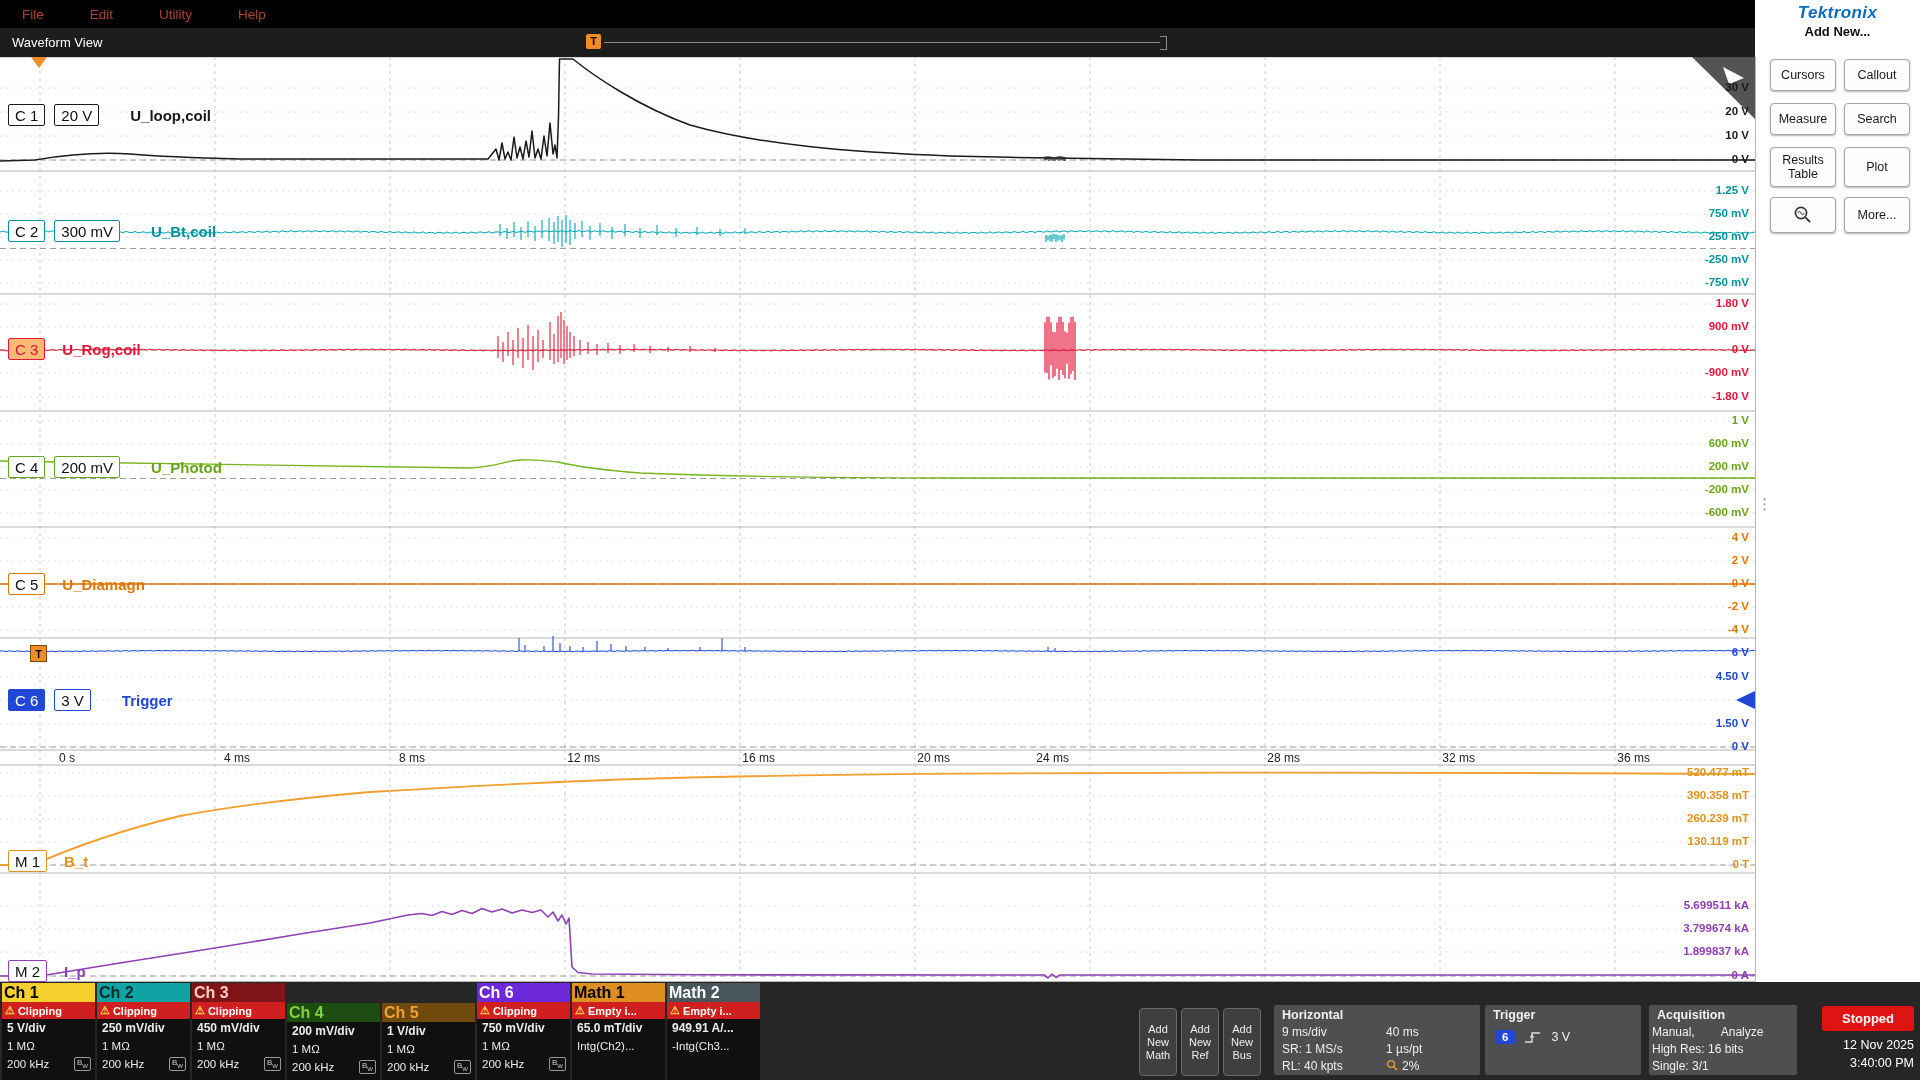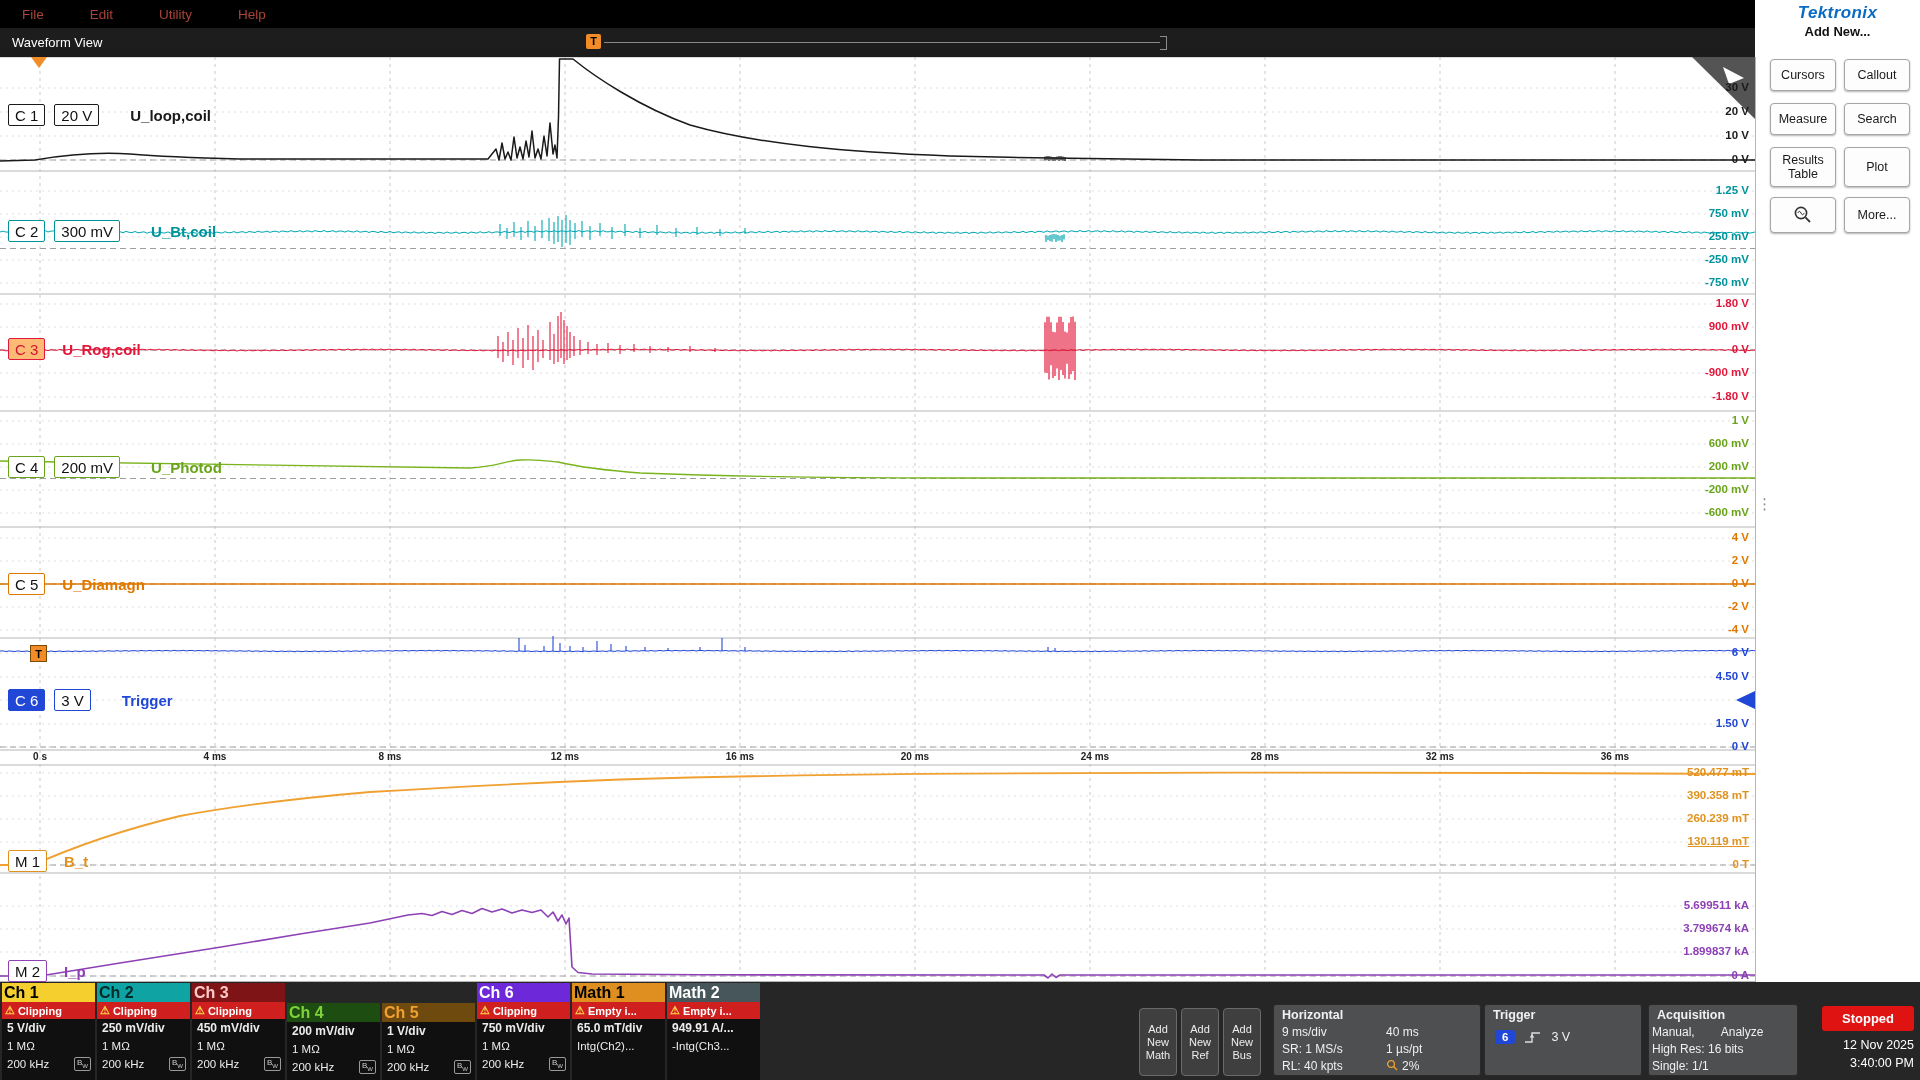--- a/index.html
+++ b/index.html
@@ -31,21 +31,21 @@
 
   
   .grat{position:absolute;left:0;top:57px;width:1755px;height:925px;background:#fff}
   .exp{position:absolute;left:31px;top:57px;width:0;height:0;border-left:8px solid transparent;
        border-right:8px solid transparent;border-top:11px solid #f28c28}
   .tsrc{position:absolute;left:30px;top:645px;width:17px;height:17px;background:#f28c28;border:1px solid #7a4a00;
         color:#000;font-weight:bold;font-size:11px;text-align:center;line-height:16px;box-sizing:border-box}
 
   #labels{position:absolute;left:0;top:0;width:1920px;height:1080px;pointer-events:none}
   .axis-label{position:absolute;right:171px;font-size:11.5px;font-weight:600;white-space:nowrap;text-align:right}
-  .time-label{position:absolute;width:70px;text-align:center;font-size:10px;font-weight:700;color:#222}
+  .time-label{position:absolute;width:70px;text-align:right;font-size:12px;font-weight:400;color:#222}
 
   .ch-badge{position:absolute;left:8px;display:flex;align-items:center;height:20px}
   .chip{background:#fff;border:1.5px solid #555;font-size:15px;font-weight:normal;color:#111;
         padding:1.5px 6px;border-radius:2px;margin-right:9px;white-space:nowrap;cursor:pointer}
   .ch-label{font-size:15px;font-weight:bold;margin-left:22px;white-space:nowrap;cursor:pointer}
   .ch-label.near{margin-left:8px}
 
   
   .bottombar{position:absolute;left:0;top:982px;width:1920px;height:98px;background:#262626}
   #cards{position:absolute;left:2px;top:0;height:98px;display:flex;align-items:flex-end;gap:2px}
@@ -379,33 +379,33 @@
     <div class="axis-label" style="top: 577px; color: rgb(224, 120, 0);">0 V</div>
     <div class="axis-label" style="top: 600px; color: rgb(224, 120, 0);">-2 V</div>
     <div class="axis-label" style="top: 623px; color: rgb(224, 120, 0);">-4 V</div>
     <div class="axis-label" style="top: 646px; color: rgb(33, 71, 214);">6 V</div>
     <div class="axis-label" style="top: 670px; color: rgb(33, 71, 214);">4.50 V</div>
     <div class="axis-label" style="top: 717px; color: rgb(33, 71, 214);">1.50 V</div>
     <div class="axis-label" style="top: 740px; color: rgb(33, 71, 214);">0 V</div>
     <div class="axis-label" style="top: 766px; color: rgb(224, 146, 30);">520.477 mT</div>
     <div class="axis-label" style="top: 789px; color: rgb(224, 146, 30);">390.358 mT</div>
     <div class="axis-label" style="top: 812px; color: rgb(224, 146, 30);">260.239 mT</div>
-    <div class="axis-label" style="top: 835px; color: rgb(224, 146, 30); text-decoration: underline;">130.119 mT</div>
+    <div class="axis-label" style="top: 835px; color: rgb(224, 146, 30);">130.119 mT</div>
     <div class="axis-label" style="top: 858px; color: rgb(224, 146, 30);">0 T</div>
     <div class="axis-label" style="top: 899px; color: rgb(141, 65, 181);">5.699511 kA</div>
     <div class="axis-label" style="top: 922px; color: rgb(141, 65, 181);">3.799674 kA</div>
     <div class="axis-label" style="top: 945px; color: rgb(141, 65, 181);">1.899837 kA</div>
     <div class="axis-label" style="top: 969px; color: rgb(141, 65, 181);">0 A</div>
     <div class="time-label" style="left: 5px; top: 751px;">0 s</div>
     <div class="time-label" style="left: 180px; top: 751px;">4 ms</div>
     <div class="time-label" style="left: 355px; top: 751px;">8 ms</div>
     <div class="time-label" style="left: 530px; top: 751px;">12 ms</div>
     <div class="time-label" style="left: 705px; top: 751px;">16 ms</div>
     <div class="time-label" style="left: 880px; top: 751px;">20 ms</div>
-    <div class="time-label" style="left: 1060px; top: 751px;">24 ms</div>
+    <div class="time-label" style="left: 999px; top: 751px;">24 ms</div>
     <div class="time-label" style="left: 1230px; top: 751px;">28 ms</div>
     <div class="time-label" style="left: 1405px; top: 751px;">32 ms</div>
     <div class="time-label" style="left: 1580px; top: 751px;">36 ms</div>
   </div>
 
 <div class="bottombar">
   <div id="cards">
       <div class="card tall">
         <div class="card-hdr" style="background: rgb(244, 207, 46); color: rgb(0, 0, 0);">Ch 1</div>
         <div class="card-warn">
@@ -587,20 +587,20 @@
   <div class="panel" style="left:1648px;width:150px">
     <div class="panel-title">Acquisition</div>
     <div class="acq-row">
       <span>Manual,</span>
       <span>Analyze</span>
     </div>
     <div class="acq-row">
         <span>High Res: 16 bits</span>
       </div>
     <div class="acq-row">
-        <span>Single: 1/1</span>
+        <span>Single: 3/1</span>
       </div>
   </div>
 
   <div class="stopped">Stopped</div>
   <div class="dt" style="top:56px">12 Nov 2025</div>
   <div class="dt" style="top:74px">3:40:00 PM</div>
 </div>
 
 </body></html>

